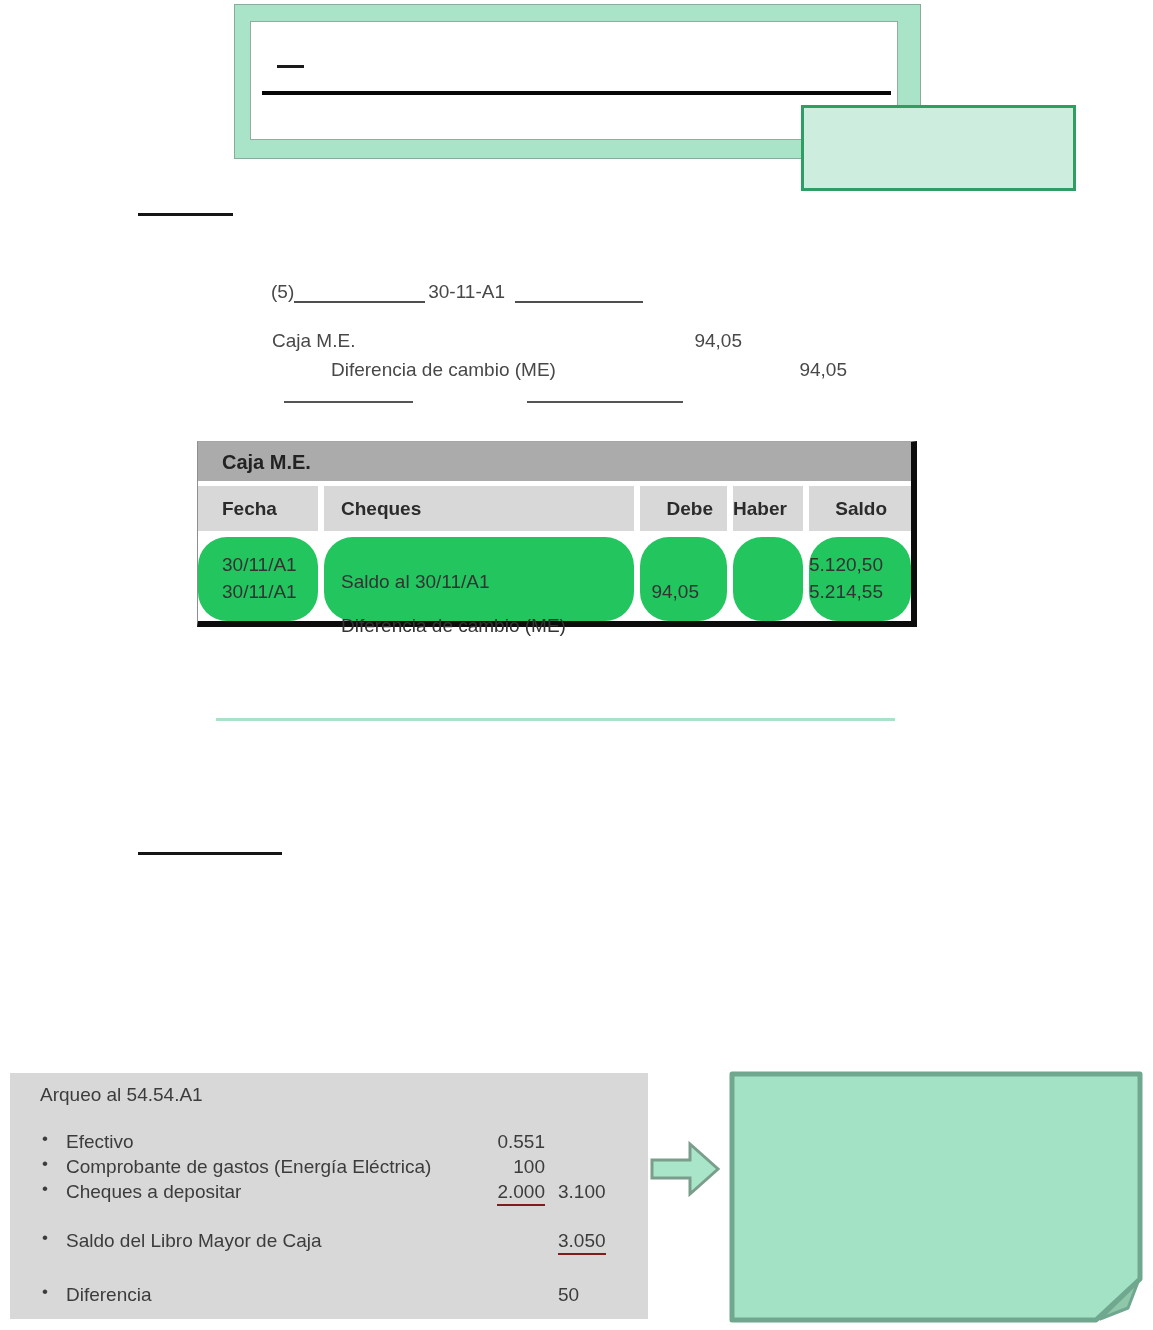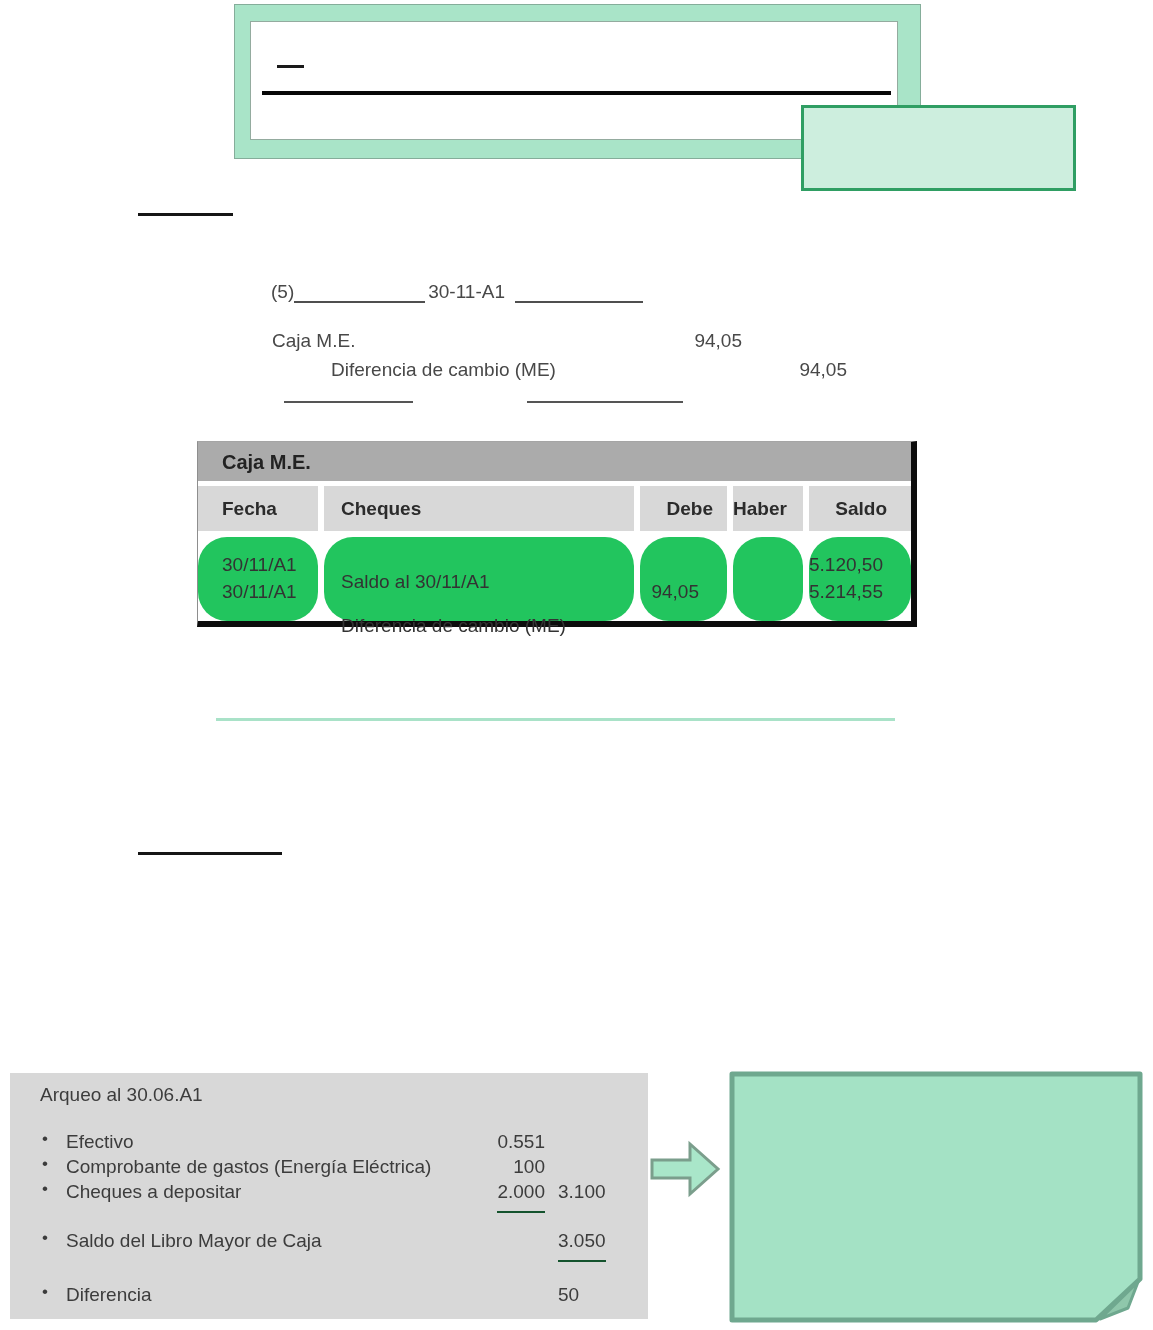--- a/index.html
+++ b/index.html
@@ -61,21 +61,21 @@
   .lbody .c-saldo .line{text-align:right;padding-right:8px;}
 
   
   .arqueo{left:10px;top:1073px;width:638px;height:246px;background:#d8d8d8;font-size:19px;color:#3c3c3c;}
   .arq-title{position:absolute;left:30px;top:11px;}
   .arq-row{position:absolute;left:0;width:100%;height:24px;}
   .arq-bullet{position:absolute;left:32px;top:-2px;font-size:17px;}
   .arq-label{position:absolute;left:56px;white-space:nowrap;}
   .arq-col1{position:absolute;left:420px;width:115px;text-align:right;}
   .arq-col2{position:absolute;left:548px;width:67px;text-align:left;}
-  .num-u{display:inline-block;border-bottom:2px solid #14532d;padding-bottom:8px;}
+  .num-u{display:inline-block;border-bottom:2px solid #7f1d1d;padding-bottom:1px;}
   .r-efectivo{top:58px;}
   .r-comprobante{top:83px;}
   .r-cheques{top:108px;}
   .r-saldo{top:157px;}
   .r-diferencia{top:211px;}
 
   .arrow-svg{left:649px;top:1139px;}
   .note-svg{left:729px;top:1071px;}
 </style>
 </head>
@@ -135,21 +135,21 @@
       <div class="line">5.120,50</div>
       <div class="line">5.214,55</div>
     </div>
   </div>
 </div>
 
 <div class="abs green-divider"></div>
 <div class="abs head-underline-2"></div>
 
 <div class="abs arqueo">
-  <div class="arq-title">Arqueo al 30.06.A1</div>
+  <div class="arq-title">Arqueo al 54.54.A1</div>
 
   <div class="arq-row r-efectivo">
     <span class="arq-bullet">•</span>
     <span class="arq-label">Efectivo</span>
     <span class="arq-col1">0.551</span>
   </div>
   <div class="arq-row r-comprobante">
     <span class="arq-bullet">•</span>
     <span class="arq-label">Comprobante de gastos (Energía Eléctrica)</span>
     <span class="arq-col1">100</span>

